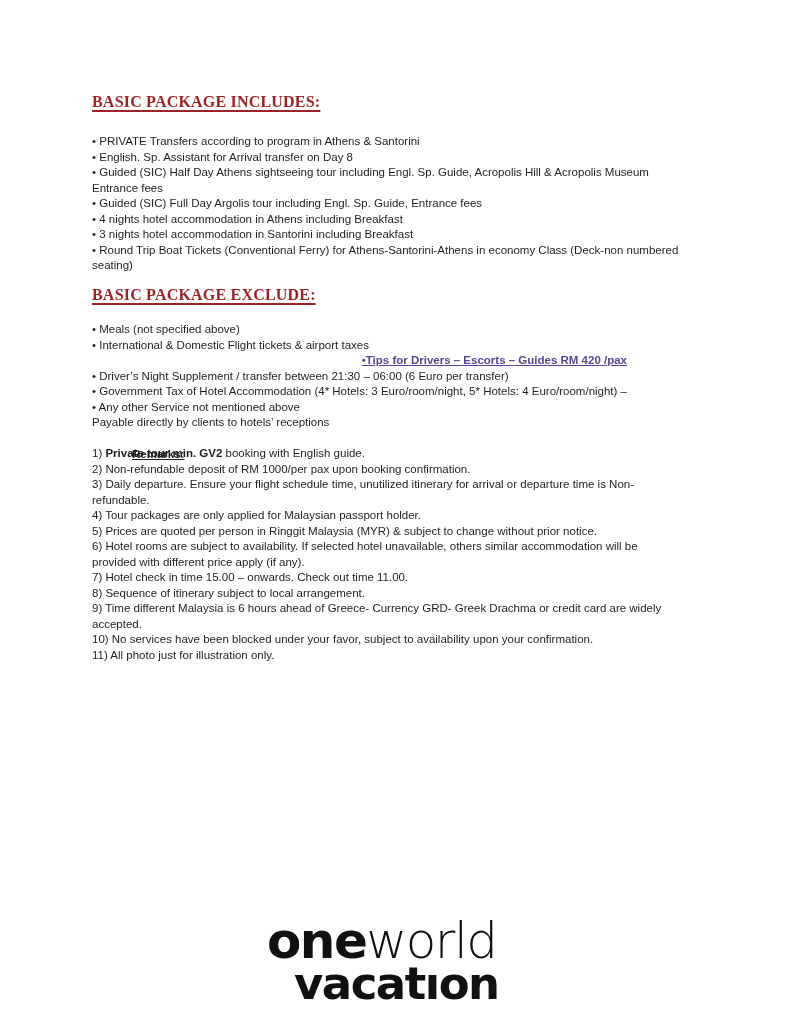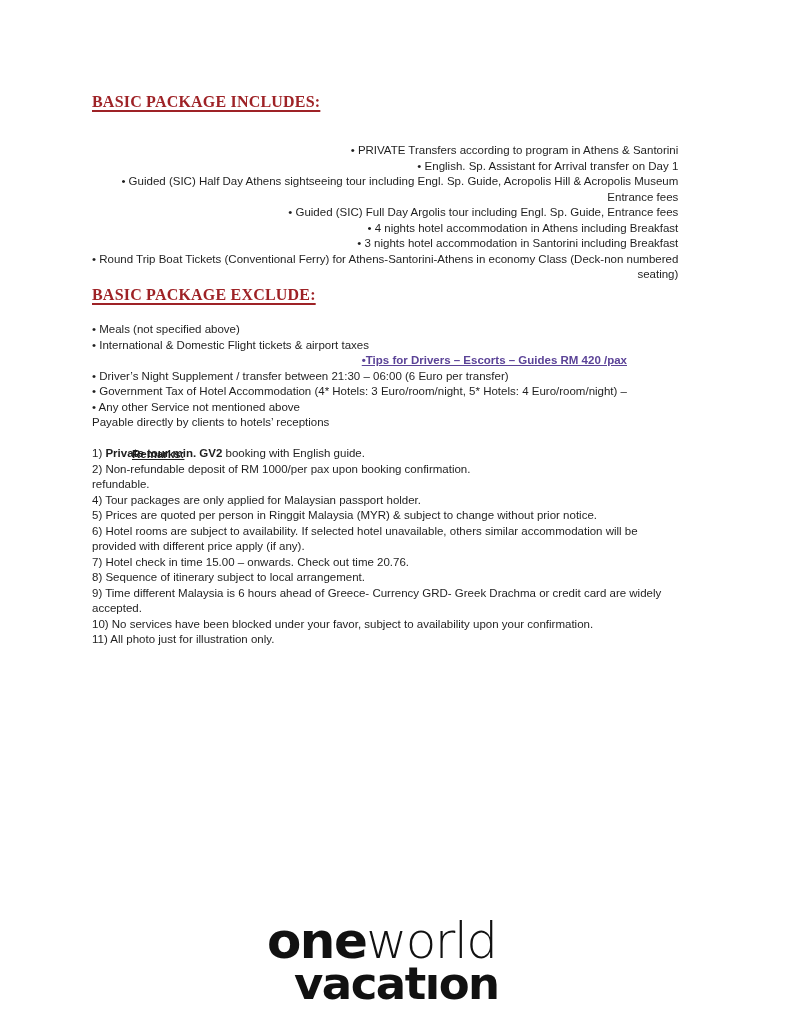--- a/index.html
+++ b/index.html
@@ -69,23 +69,23 @@
     white-space:pre;
   }
 </style>
 </head>
 <body>
 
 <div class="page">
 
   <div class="abs sec-title" style="top:93px;">BASIC PACKAGE INCLUDES:</div>
 
-  <div class="abs lines" style="top:143px;text-align:right;">
+  <div class="abs lines" style="top:134px;">
       <div class="line"><span>• PRIVATE Transfers according to program in Athens &amp; Santorini</span></div>
-      <div class="line"><span>• English. Sp. Assistant for Arrival transfer on Day 1</span></div>
+      <div class="line"><span>• English. Sp. Assistant for Arrival transfer on Day 8</span></div>
       <div class="line"><span>• Guided (SIC) Half Day Athens sightseeing tour including Engl. Sp. Guide, Acropolis Hill &amp; Acropolis Museum</span></div>
       <div class="line"><span>Entrance fees</span></div>
       <div class="line"><span>• Guided (SIC) Full Day Argolis tour including Engl. Sp. Guide, Entrance fees</span></div>
       <div class="line"><span>• 4 nights hotel accommodation in Athens including Breakfast</span></div>
       <div class="line"><span>• 3 nights hotel accommodation in Santorini including Breakfast</span></div>
       <div class="line"><span>• Round Trip Boat Tickets (Conventional Ferry) for Athens-Santorini-Athens in economy Class (Deck-non numbered</span></div>
       <div class="line"><span>seating)</span></div>
     </div>
 
   <div class="abs sec-title" style="top:286px;">BASIC PACKAGE EXCLUDE:</div>
@@ -98,26 +98,27 @@
       <div class="line"><span>• Government Tax of Hotel Accommodation (4* Hotels: 3 Euro/room/night, 5* Hotels: 4 Euro/room/night) –</span></div>
       <div class="line"><span>• Any other Service not mentioned above</span></div>
       <div class="line"><span>Payable directly by clients to hotels’ receptions</span></div>
     </div>
 
   <div class="abs remarks-title" style="top:447px;padding-left:40px;">Remarks:</div>
 
   <div class="abs lines" style="top:446px;">
       <div class="line"><span>1) </span><span class="b">Private tour min. GV2</span><span> booking with English guide.</span></div>
       <div class="line"><span>2) Non-refundable deposit of RM 1000/per pax upon booking confirmation.</span></div>
+      <div class="line"><span>3) Daily departure. Ensure your flight schedule time, unutilized itinerary for arrival or departure time is Non-</span></div>
       <div class="line"><span>refundable.</span></div>
       <div class="line"><span>4) Tour packages are only applied for Malaysian passport holder.</span></div>
       <div class="line"><span>5) Prices are quoted per person in Ringgit Malaysia (MYR) &amp; subject to change without prior notice.</span></div>
       <div class="line"><span>6) Hotel rooms are subject to availability. If selected hotel unavailable, others similar accommodation will be</span></div>
       <div class="line"><span>provided with different price apply (if any).</span></div>
-      <div class="line"><span>7) Hotel check in time 15.00 – onwards. Check out time 20.76.</span></div>
+      <div class="line"><span>7) Hotel check in time 15.00 – onwards. Check out time 11.00.</span></div>
       <div class="line"><span>8) Sequence of itinerary subject to local arrangement.</span></div>
       <div class="line"><span>9) Time different Malaysia is 6 hours ahead of Greece- Currency GRD- Greek Drachma or credit card are widely</span></div>
       <div class="line"><span>accepted.</span></div>
       <div class="line"><span>10) No services have been blocked under your favor, subject to availability upon your confirmation.</span></div>
       <div class="line"><span>11) All photo just for illustration only.</span></div>
     </div>
 
   <div class="logo">
     <div class="logo-line1"><span class="logo-one">one</span><span class="logo-world">world</span></div>
     <div class="logo-line2">vacatıon</div>

